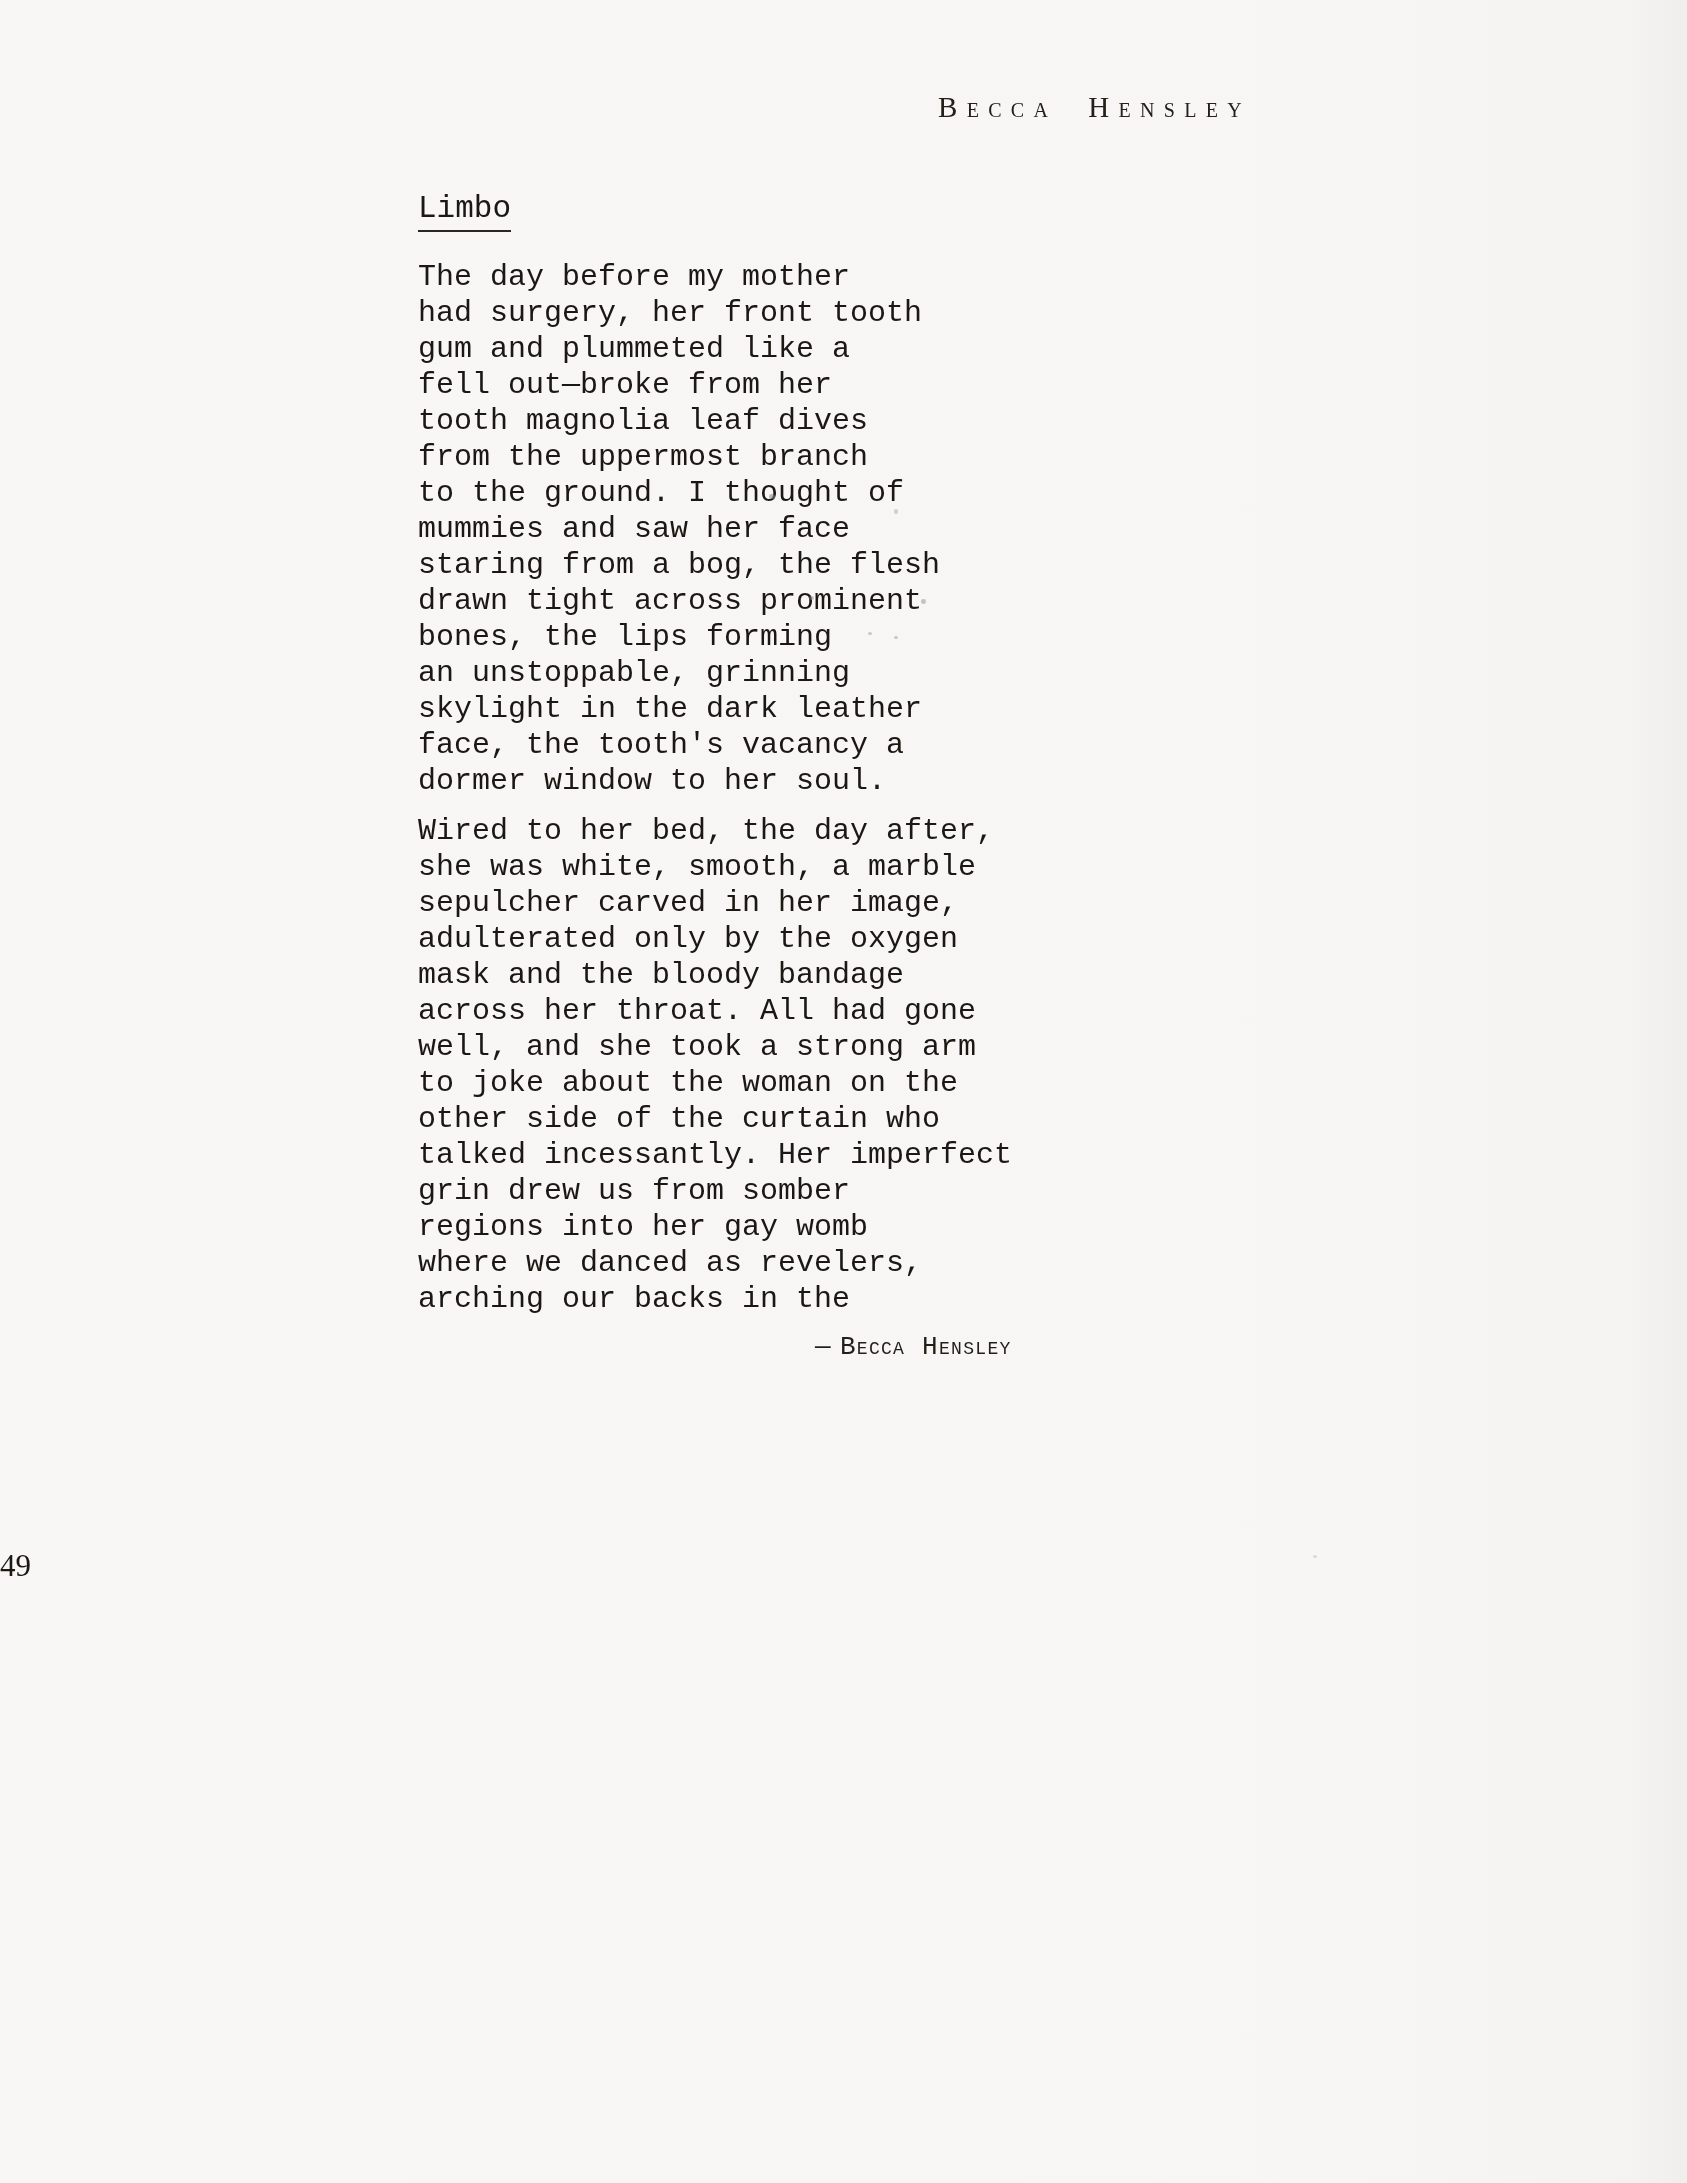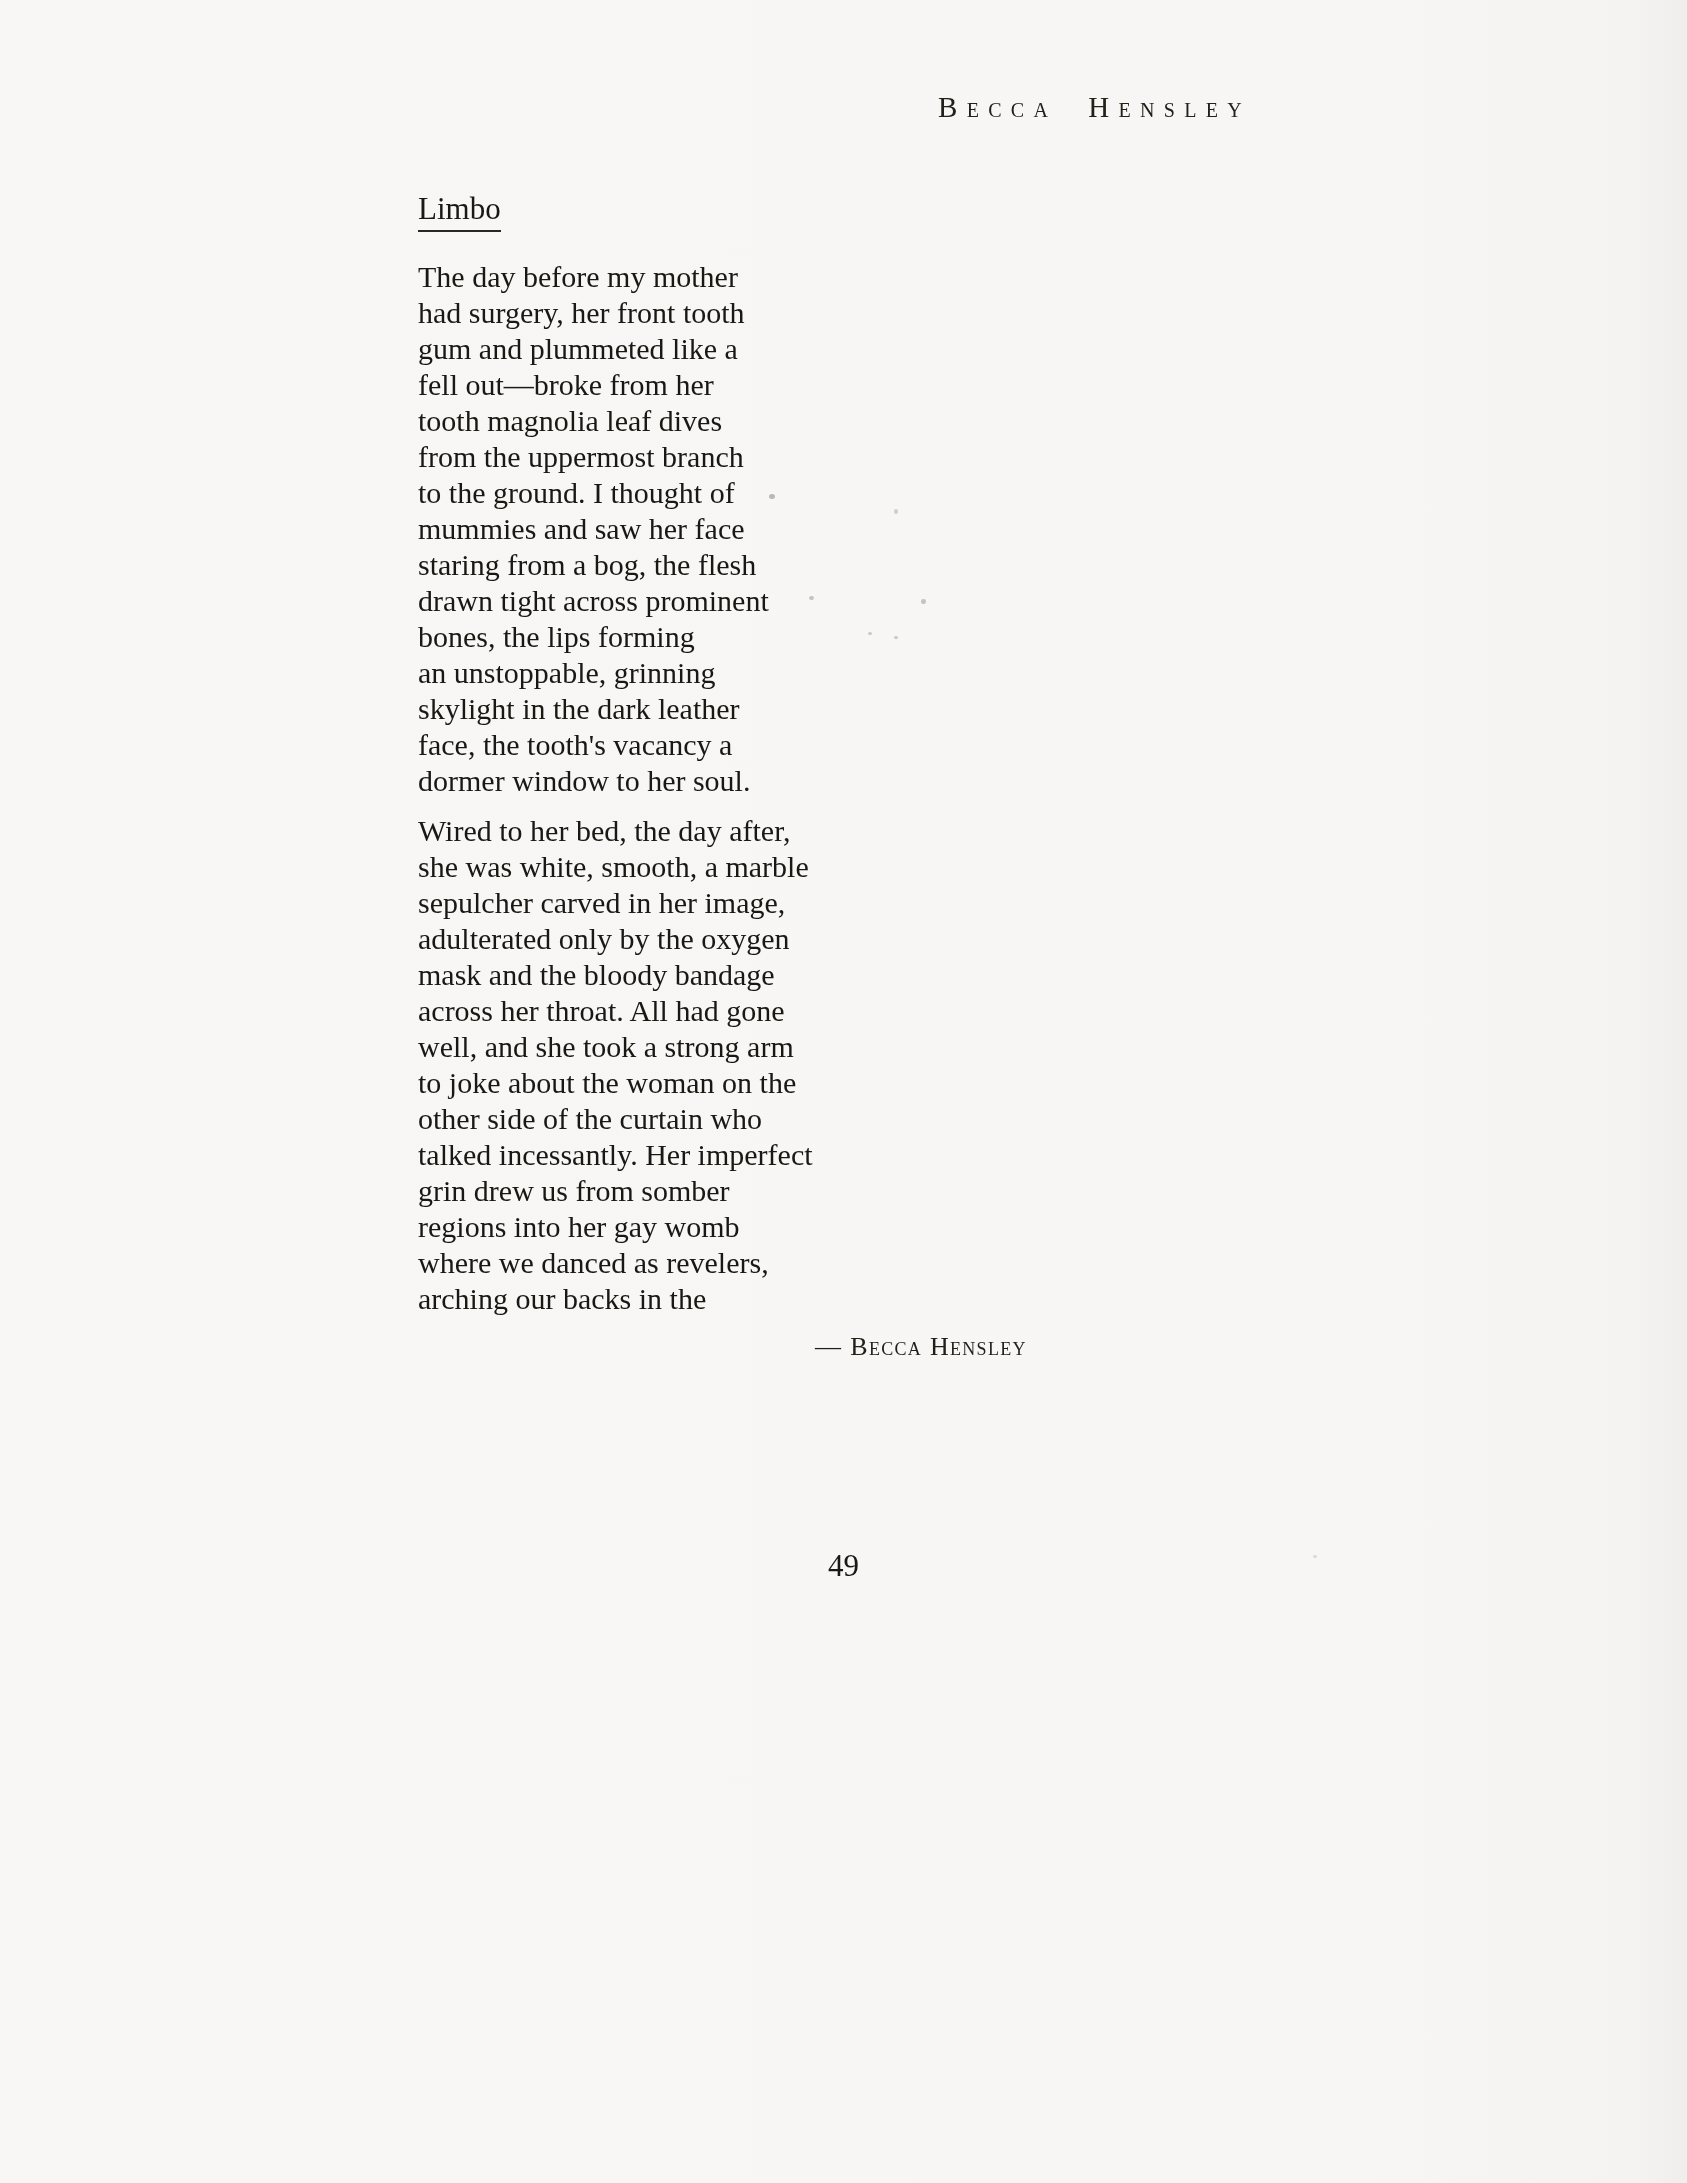--- a/index.html
+++ b/index.html
@@ -29,20 +29,21 @@
     letter-spacing: 9.3px;
     word-spacing: 14.6px;
     color: #242019;
     white-space: nowrap;
   }
   .poem {
     position: absolute;
     left: 418px;
     top: 191px;
     width: 728px;
+    font-family: Liberation Mono, monospace;
   }
   .poem-title {
     display: inline-block;
     margin: 0 0 27px 0;
     font-size: 31px;
     font-weight: normal;
     line-height: 36px;
     padding-bottom: 2.6px;
     border-bottom: 2px solid #2a2620;
   }
@@ -69,21 +70,20 @@
   .attribution-name {
     font-variant: small-caps;
     letter-spacing: 1.3px;
     margin-left: 9.3px;
   }
   .page-number {
     position: absolute;
     left: 0;
     top: 1548px;
     width: 1687px;
-    text-align: center;
     font-size: 31px;
     color: #1b1814;
   }
   .speck {
     position: absolute;
     background: #8a857d;
     border-radius: 50%;
   }
   .speck.s1 { left: 769px; top: 494px; width: 6px; height: 5.3px; opacity: .55; }
   .speck.s2 { left: 809px; top: 596px; width: 4.6px; height: 4px; opacity: .45; }

